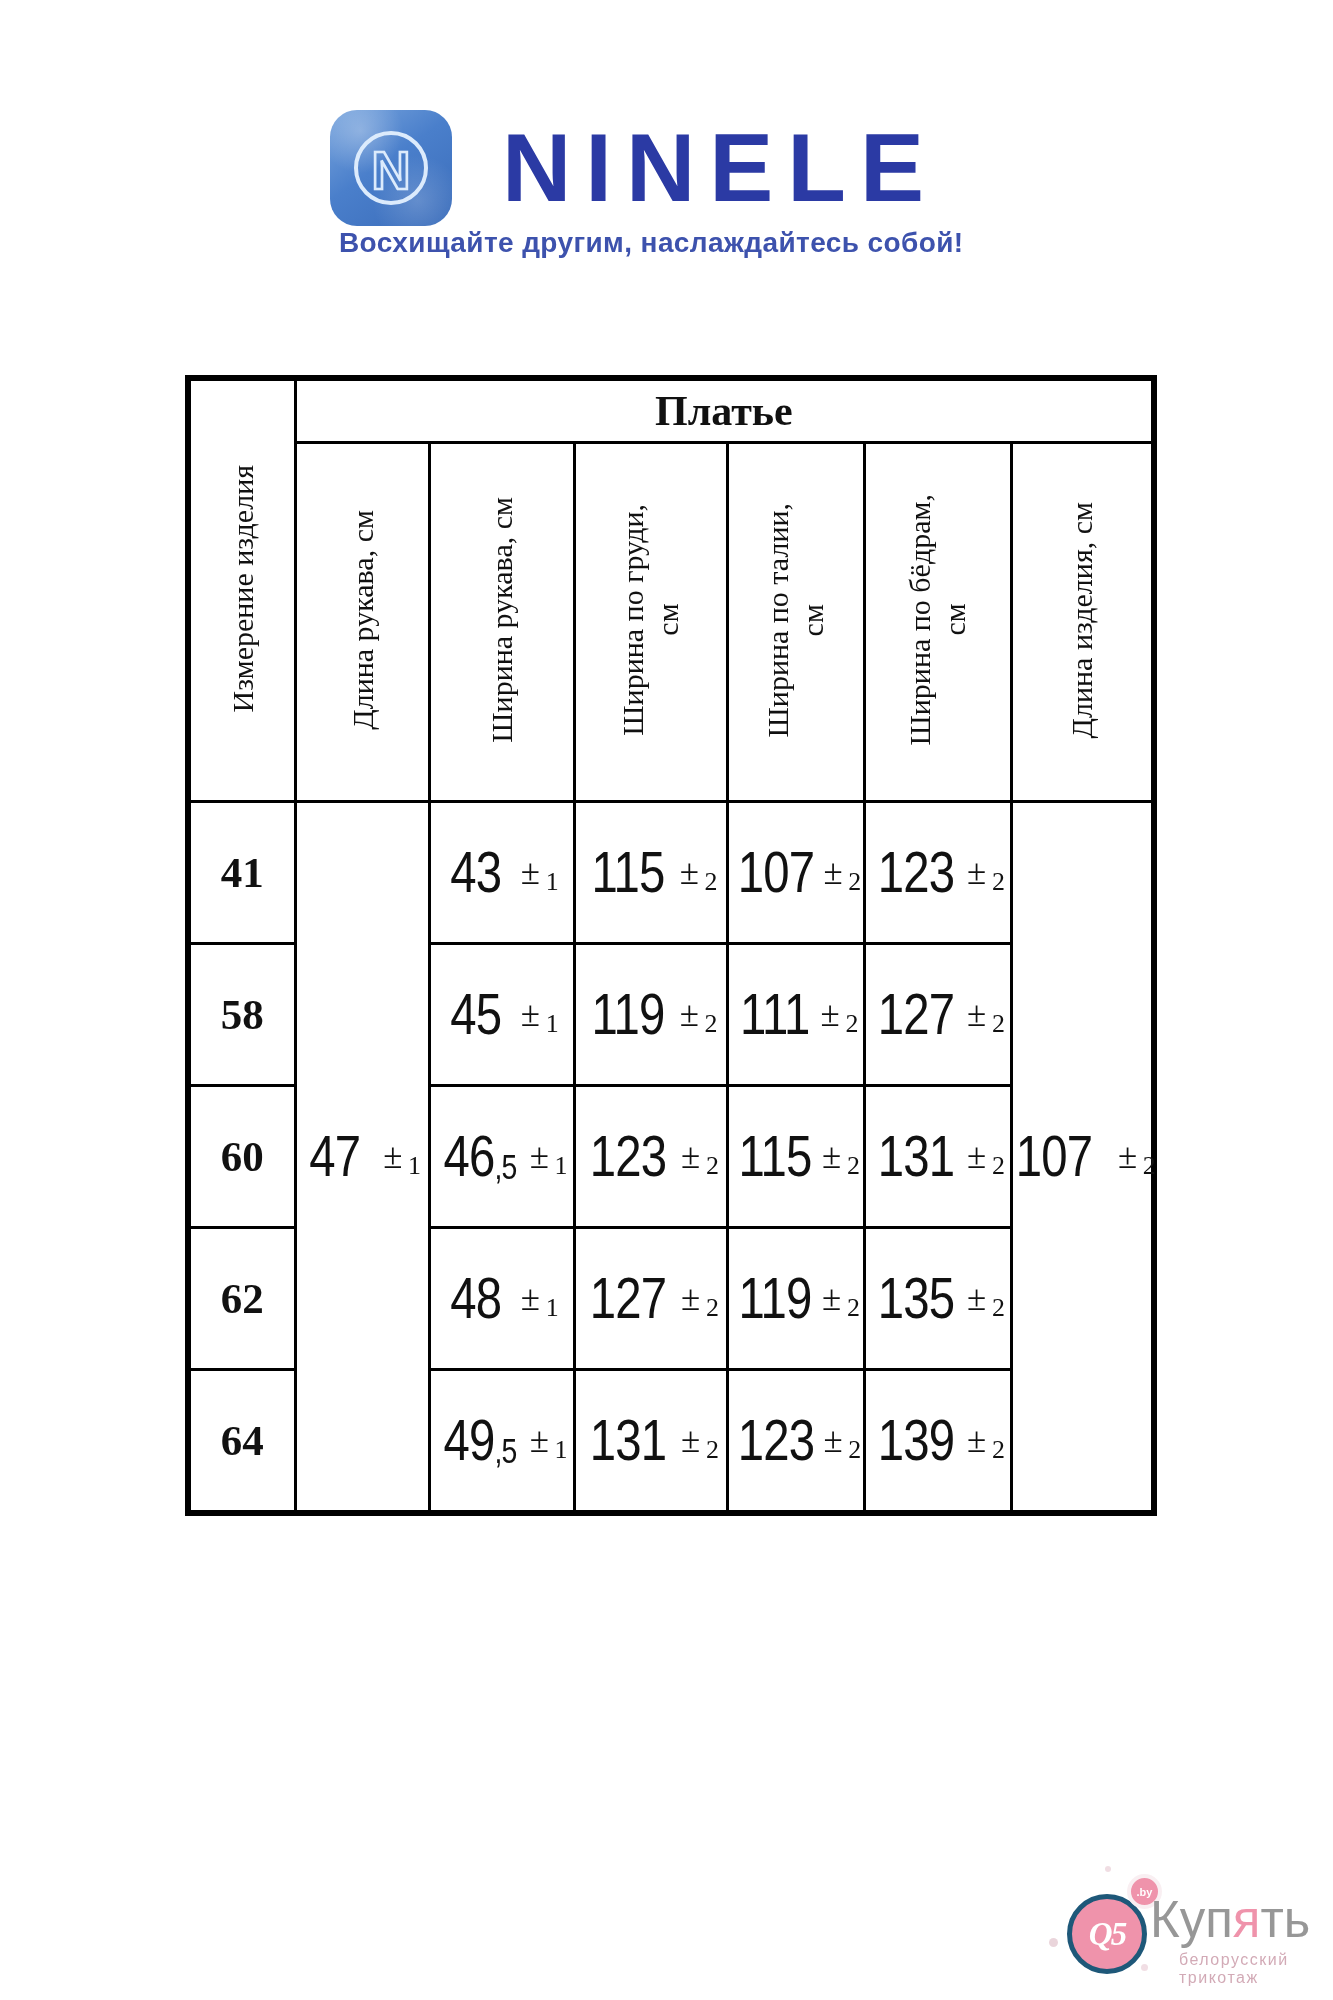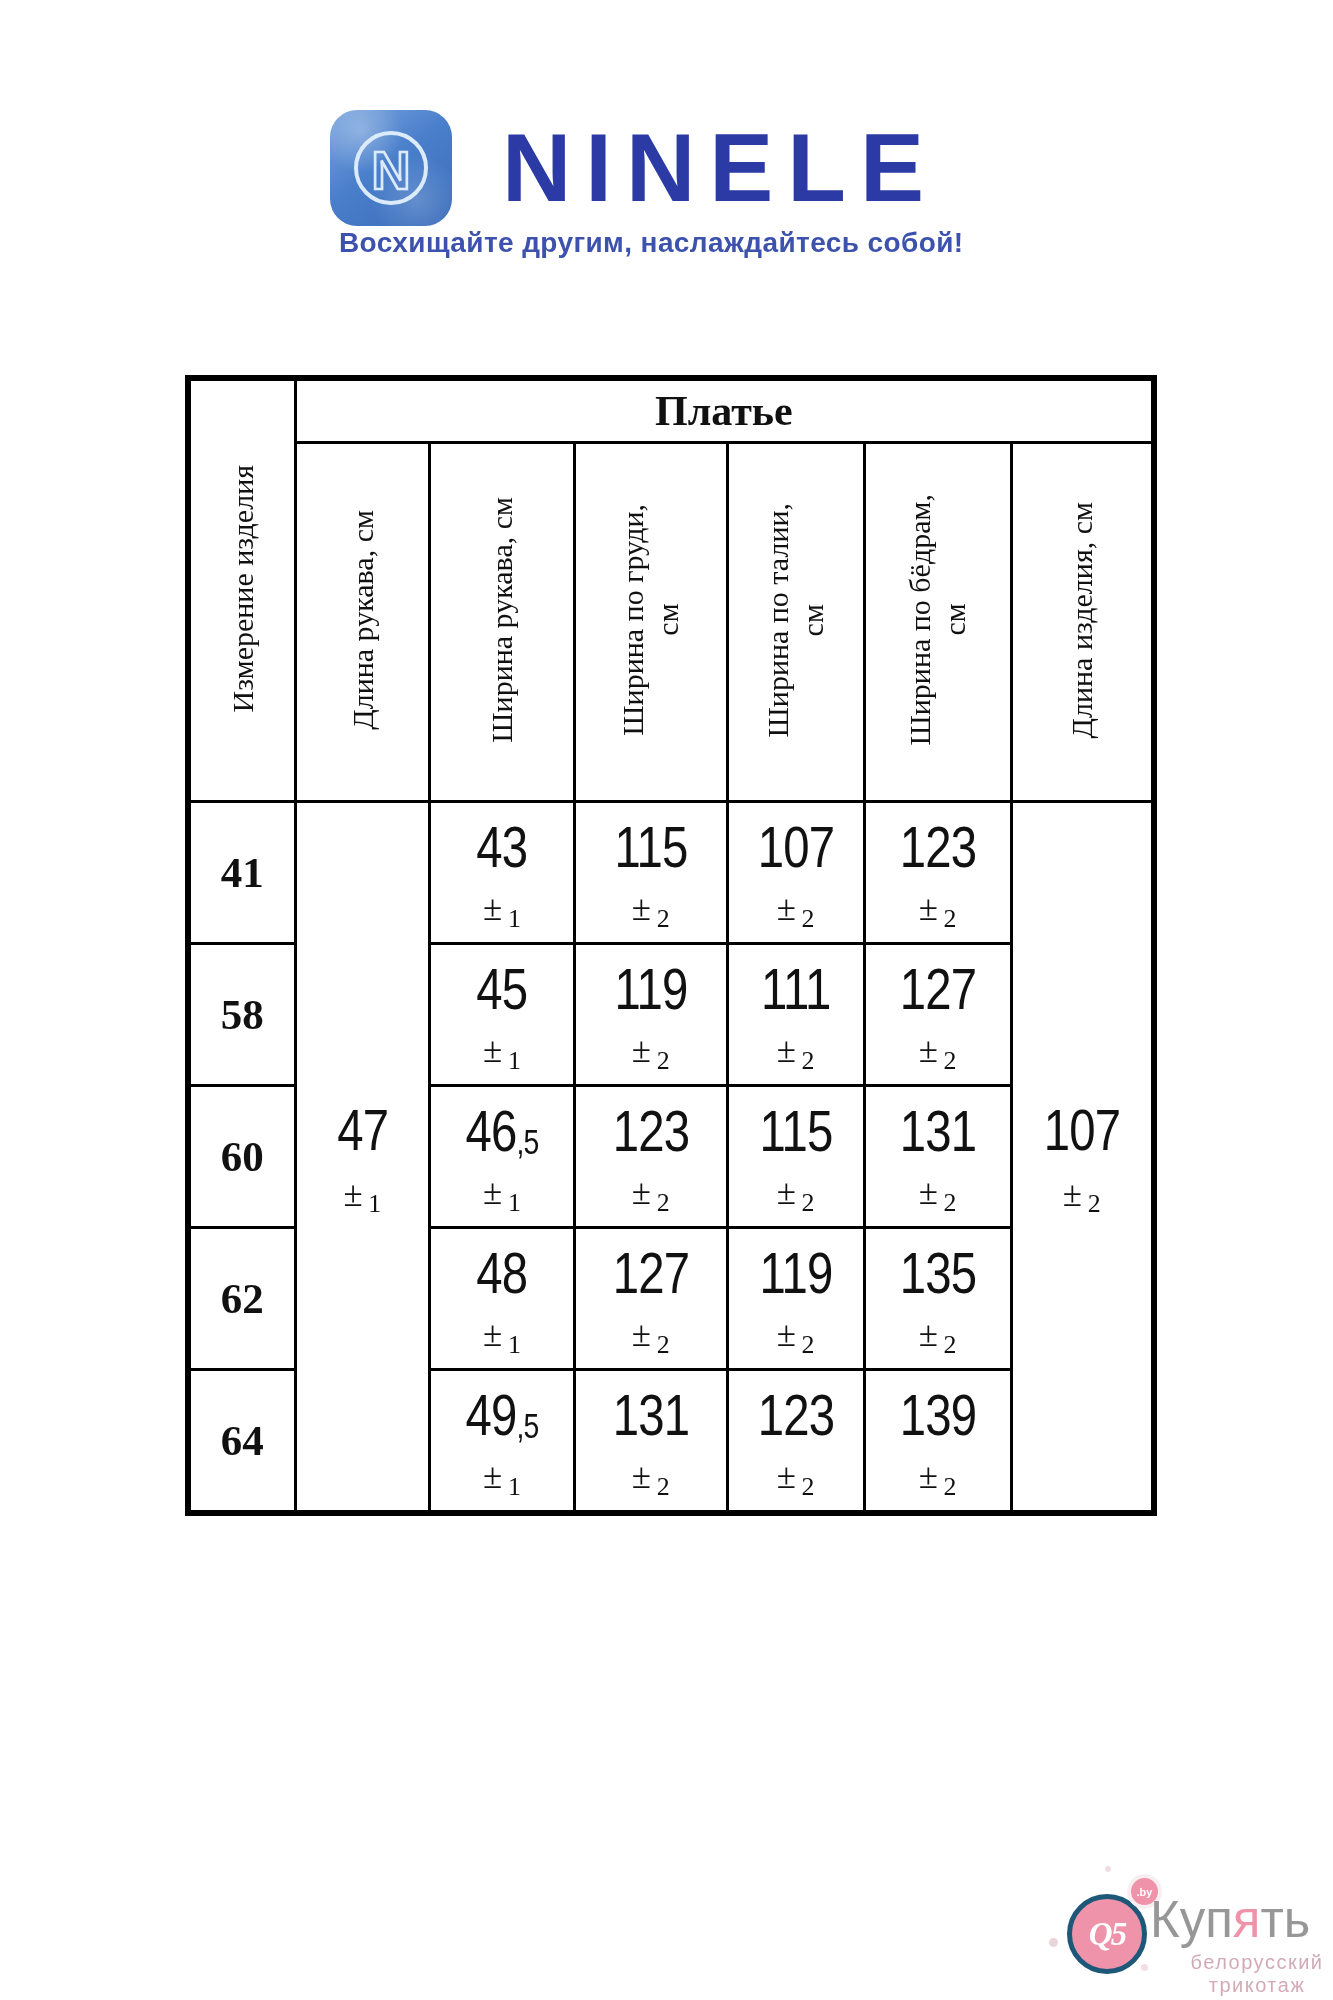--- a/index.html
+++ b/index.html
@@ -25,21 +25,21 @@
      border:6px solid #000;}
   table.chart td{border:3px solid #000;padding:0;text-align:center;vertical-align:middle;
      background:#fff;}
   td.title-cell{height:60px;font-size:42px;font-weight:bold;}
   tr.rot-row td{height:356px;}
   .vtext{display:inline-block;writing-mode:vertical-rl;transform:rotate(180deg);
      white-space:pre-line;font-size:30px;line-height:1.18;text-align:center;}
   td.corner-cell .vtext{font-size:30px;}
   tbody td{height:139px;}
   td.size-cell{font-size:43px;font-weight:bold;}
-  .cellbox{display:flex;flex-direction:column;justify-content:space-evenly;align-items:center;
+  .cellbox{display:flex;justify-content:space-evenly;align-items:center;
      height:100%;}
   .val{font-family:"Liberation Sans",sans-serif;font-size:57px;line-height:1;
      transform:scaleX(.83);letter-spacing:-1px;white-space:nowrap;}
   .v-frac{font-size:.6em;position:relative;top:.1em;}
   .tol{font-family:"Liberation Serif",serif;font-size:35px;line-height:1;white-space:nowrap;}
   .t-num{font-size:.74em;position:relative;top:.24em;margin-left:.22em;}
   td.merged .cellbox{justify-content:center;gap:18px;}
 
   
   .wm{position:absolute;left:1045px;top:1868px;width:280px;height:125px;opacity:.92;}
@@ -48,22 +48,22 @@
      display:flex;align-items:center;justify-content:center;
      font-family:"Liberation Serif",serif;font-style:italic;font-weight:bold;
      font-size:33px;color:#fff;letter-spacing:-2px;}
   .wm-by{position:absolute;left:82px;top:6px;width:27px;height:27px;border-radius:50%;
      background:var(--wm-accent,#ee8aa4);border:4px solid #f9eef1;
      display:flex;align-items:center;justify-content:center;
      font-family:"Liberation Sans",sans-serif;font-size:11px;font-weight:bold;color:#fff;}
   .wm-name{position:absolute;left:105px;top:22px;font-family:"Liberation Sans",sans-serif;
      font-size:51px;color:var(--wm-gray,#8f8f8f);letter-spacing:0;}
   .wm-accent-letter{color:var(--wm-accent,#ee8aa4);}
-  .wm-sub{position:absolute;left:144px;top:83px;font-family:"Liberation Sans",sans-serif;
-     font-size:20px;color:#cfa3b0;letter-spacing:1.5px;text-align:center;}
+  .wm-sub{position:absolute;left:134px;top:83px;font-family:"Liberation Sans",sans-serif;
+     font-size:16px;color:#cfa3b0;letter-spacing:1.5px;}
   .wm-dot{position:absolute;border-radius:50%;background:#e9d2d9;}
   .wm-dot.d1{left:4px;top:70px;width:9px;height:9px;}
   .wm-dot.d2{left:96px;top:96px;width:7px;height:7px;background:#f0dce2;}
   .wm-dot.d3{left:60px;top:-2px;width:6px;height:6px;background:#efdbe1;}
 </style>
 </head>
 <body>
 
 <div class="page">
 

